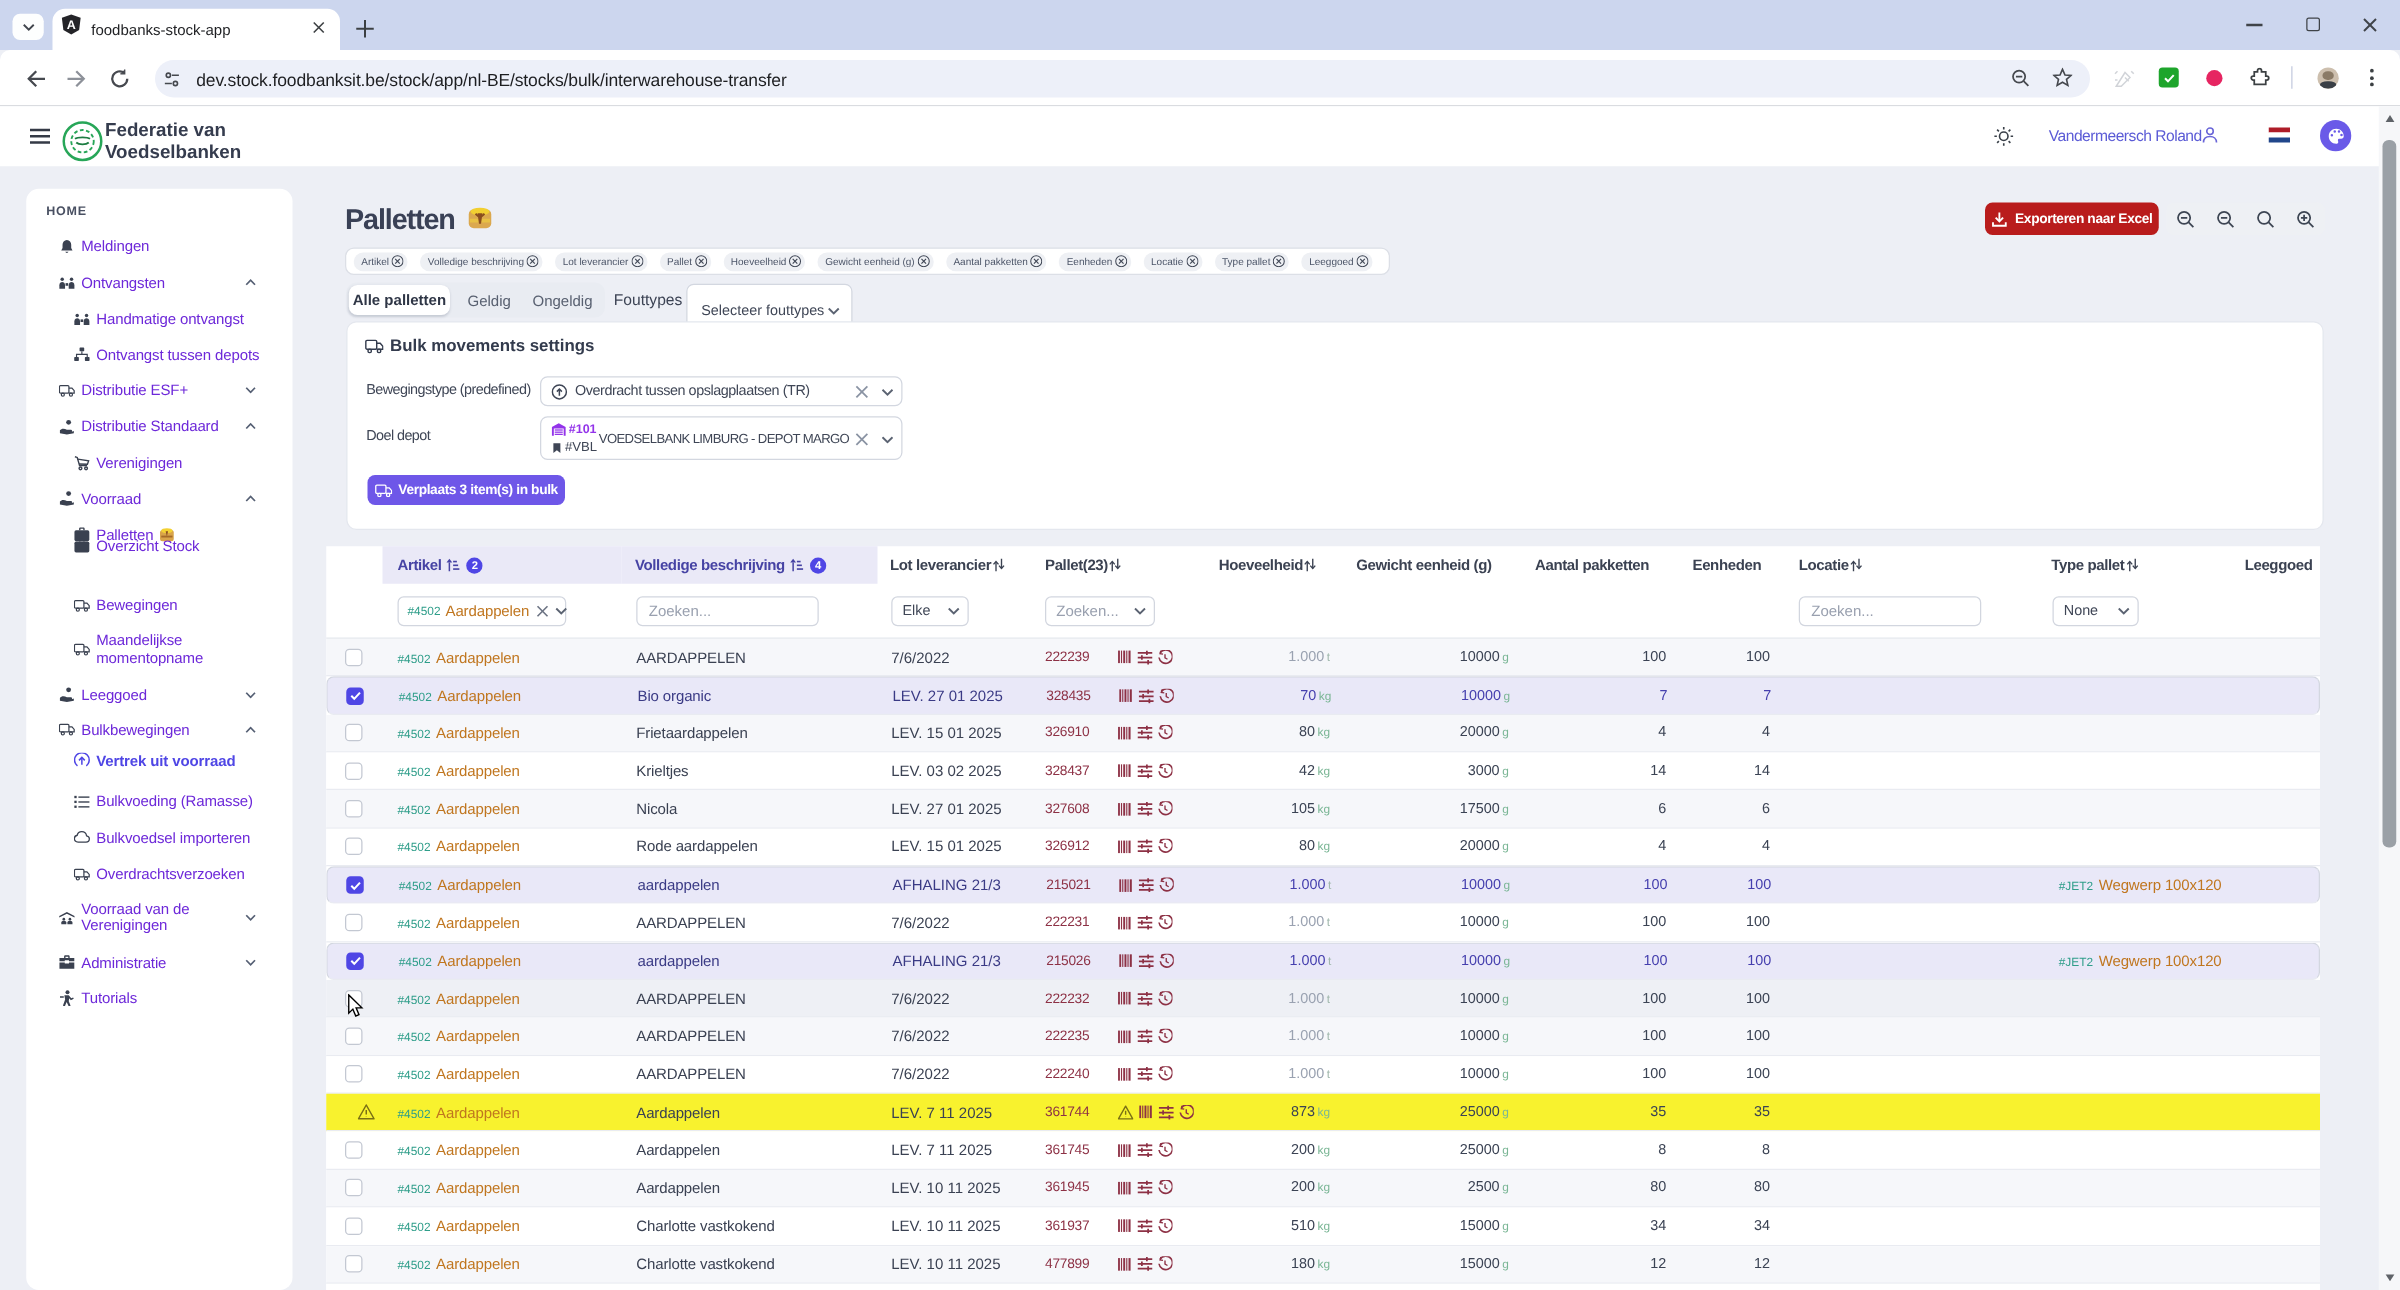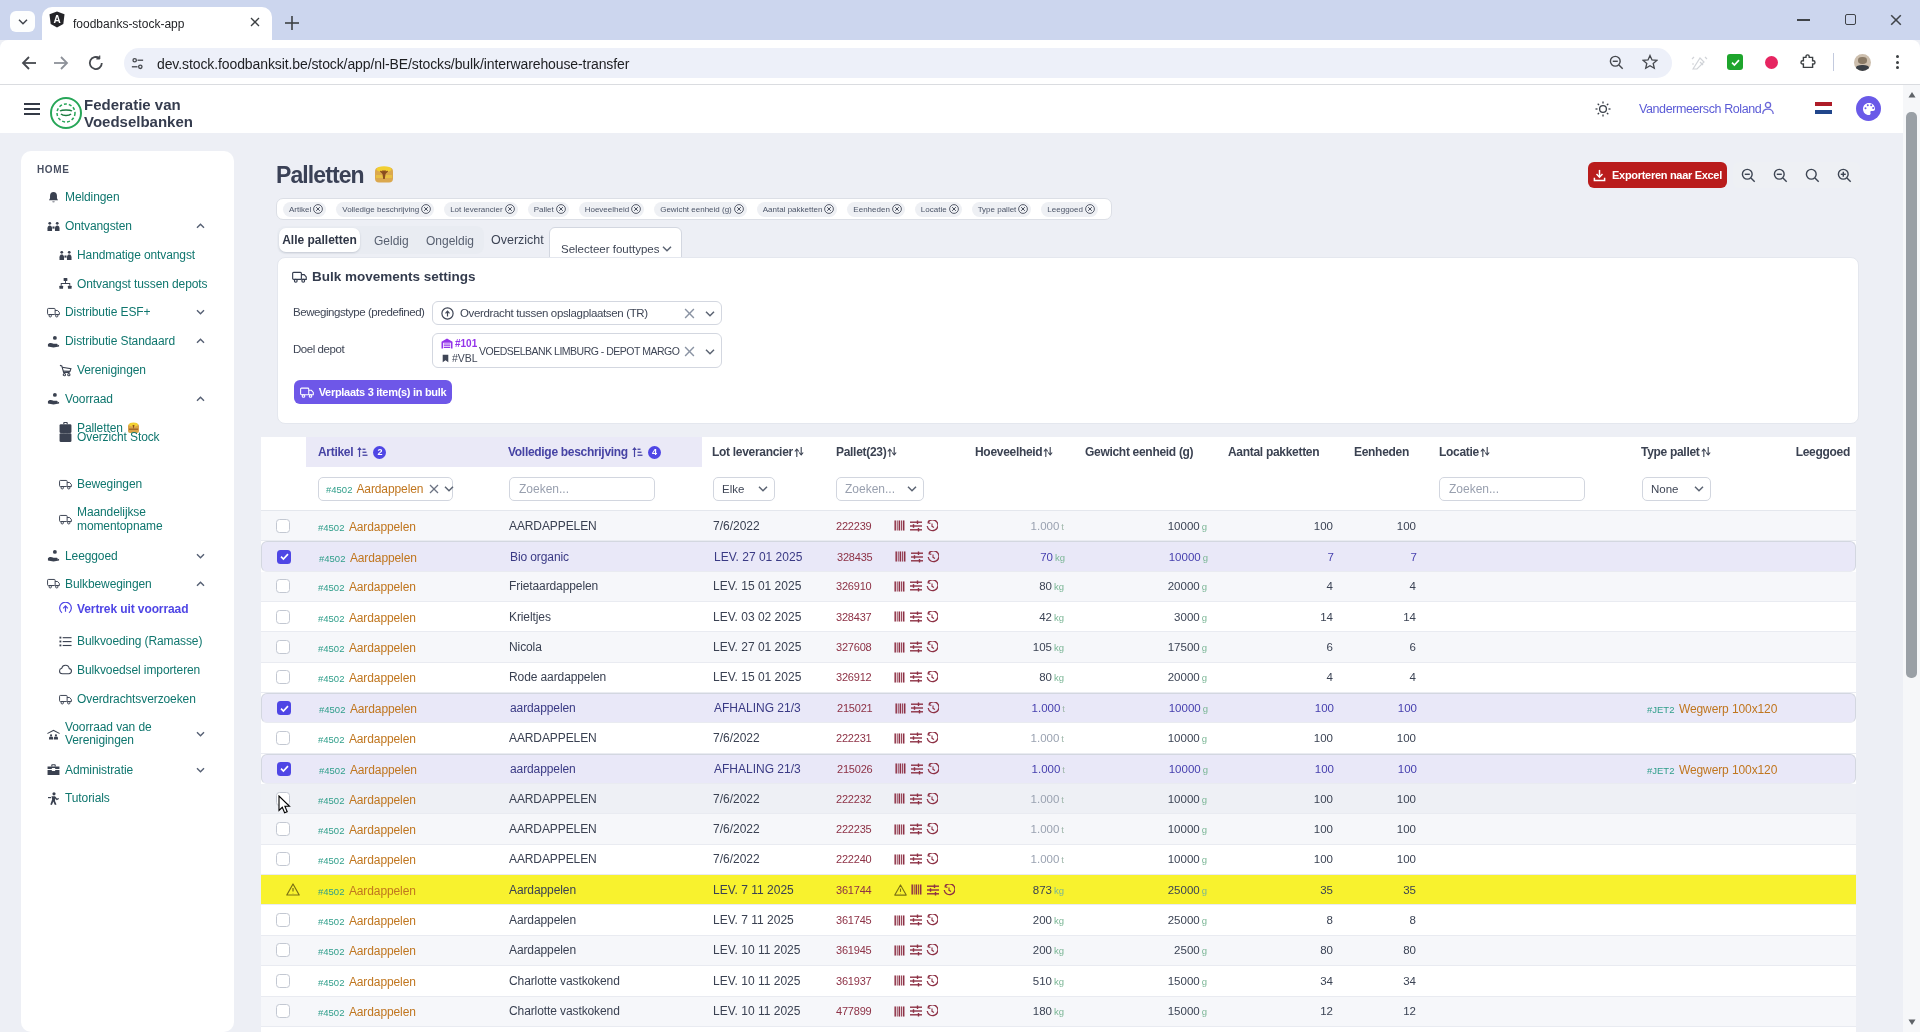--- a/index.html
+++ b/index.html
@@ -14,21 +14,21 @@
 .ttl{font-size:12px;color:#1f2023;}
 #omni{left:124px;top:48px;width:1548px;height:30px;background:#edf0f9;border-radius:15px;}
 .url{font-size:14px;color:#1d1e21;letter-spacing:-0.1px;}
 
 #apphead{left:0;top:85px;width:1920px;height:48px;background:#ffffff;}
 .brand{font-size:15px;font-weight:bold;color:#353c4e;line-height:17px;}
 .uname{font-size:12.5px;letter-spacing:-0.2px;color:#5b5bd6;}
 
 #sidebar{left:21px;top:151px;width:213px;height:881px;background:#ffffff;border-radius:10px;}
 .sb-head{font-size:10px;font-weight:bold;color:#495062;letter-spacing:.6px;}
-.sb-item{position:absolute;left:0;width:213px;height:29px;display:flex;align-items:center;font-size:12px;letter-spacing:-0.1px;color:#0f766e;white-space:nowrap;}
+.sb-item{position:absolute;left:0;width:213px;height:29px;display:flex;align-items:center;font-size:12px;letter-spacing:-0.1px;color:#6d28d9;white-space:nowrap;}
 .sb-item .ic{position:absolute;left:46px;width:15px;display:flex;justify-content:center;}
 .sb-item .tx{position:absolute;left:65px;}
 .sb-item.sub .ic{left:58px;}
 .sb-item.sub .tx{left:77px;}
 .sb-item .chev{position:absolute;left:196px;top:50%;margin-top:-3px;}
 .sb-item.active{color:#4f46e5;font-weight:bold;}
 .two{line-height:13.5px;display:inline-block;}
 
 .h1{font-size:23px;font-weight:bold;letter-spacing:-0.9px;color:#3a4156;}
 .btn-ind{background:#b91c1c;color:#fff;border-radius:6px;display:flex;align-items:center;justify-content:center;font-weight:bold;font-size:11px;white-space:nowrap;letter-spacing:-0.3px;}
@@ -750,21 +750,21 @@
         <use href="#i-cx" width="10" height="10"></use>
       </svg></span>
     <span class="chip">Leeggoed<svg width="10" height="10" style="color:#3e4554;">
         <use href="#i-cx" width="10" height="10"></use>
       </svg></span>
   </div>
 <div id="tabsbox" class="abs"></div>
 <div id="tabact" class="abs">Alle palletten</div>
 <div class="abs tabtx" style="left:374px;top:234px;">Geldig</div>
 <div class="abs tabtx" style="left:426px;top:234px;">Ongeldig</div>
-<div class="abs" style="left:491px;top:233px;font-size:12.5px;color:#3c4354;">Overzicht</div>
+<div class="abs" style="left:491px;top:233px;font-size:12.5px;color:#3c4354;">Fouttypes</div>
 <div class="abs sel" style="left:549px;top:227px;width:133px;height:44px;padding-left:11px;">
     <span class="seltx" style="font-size:11.5px;white-space:nowrap;">Selecteer fouttypes</span>
     <span style="margin-left:auto;margin-right:9px;">
       <svg width="10" height="6" style="color:#5b6372;">
         <use href="#i-chev" width="10" height="6"></use>
       </svg>
     </span>
   </div>
 <div id="panel" class="abs"></div>
 <div class="abs" style="left:292px;top:271px;">

